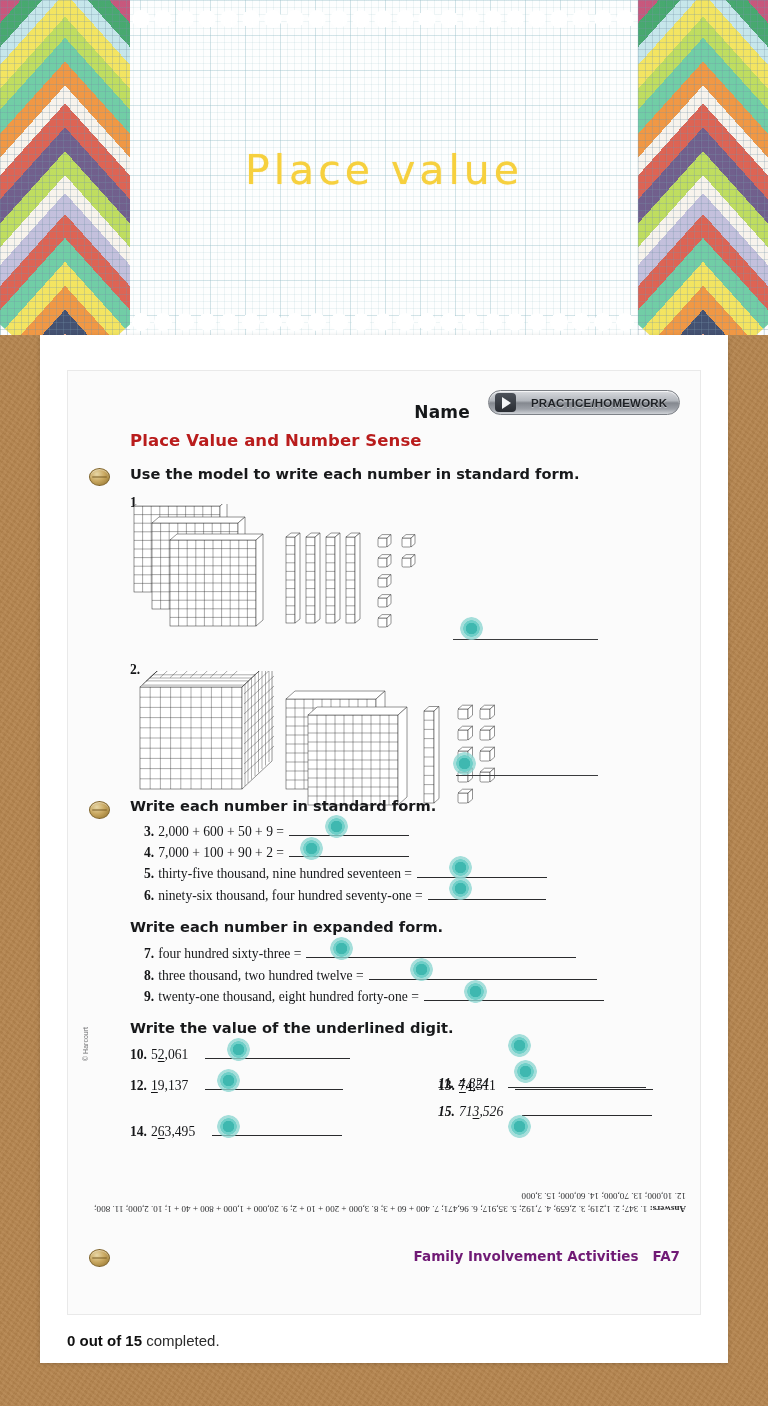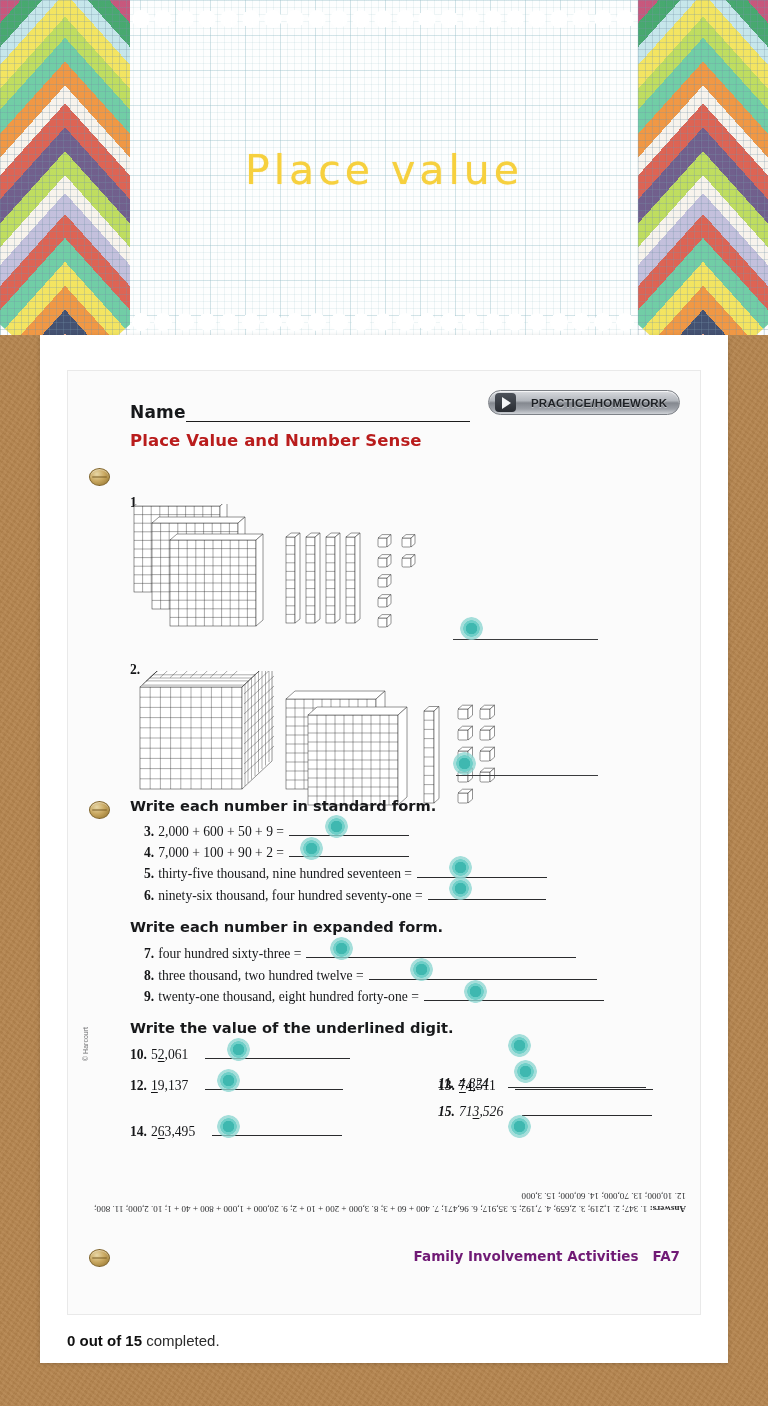--- a/index.html
+++ b/index.html
@@ -138,21 +138,21 @@
     position: absolute; left: 27px; top: 35px; width: 634px; height: 945px;
     background: #fbfbfb;
     border: 1px solid #e9e9e9;
     overflow: hidden;
   }
   .sheet-inner { position: absolute; left: 0; top: 0; width: 634px; height: 945px; }
 
   
   #name-row {
     position: absolute; left: 62px; top: 31px; width: 340px;
-    display: flex; align-items: flex-end; 
+    display: flex; align-items: flex-end;  flex-direction: column;
   }
   #name-label {
     font-family: "DejaVu Sans", sans-serif;
     font-weight: 700; font-size: 17px; color: #16181a; letter-spacing: .2px;
   }
   #name-blank {
     flex: 1; border-bottom: 1.6px solid #1c1c1c; height: 17px;
   }
   #practice-badge {
     position: absolute; right: 22px; top: 19px;
@@ -318,20 +318,21 @@
       <div id="practice-badge">
         <span id="badge-play">
             <span class="tri"></span>
           </span>
         <span id="badge-text">PRACTICE/HOMEWORK</span>
       </div>
 
       <div id="sheet-title">Place Value and Number Sense</div>
 
       <div class="bullet" style="left:21px; top:97px;"></div>
+      <div class="instr" style="left:62px; top:94px;">Use the model to write each number in standard form.</div>
 
       <div class="qline" style="left:62px; top:124px;">
         <span class="qnum">1.</span>
       </div>
 
       <svg id="model1" width="320" height="140" viewBox="0 0 320 140">
         <g fill="#ffffff" stroke="#3a3a3a" stroke-width="0.55">
 
           <g transform="translate(8,2)">
             <rect x="0" y="0" width="86" height="86"></rect>

